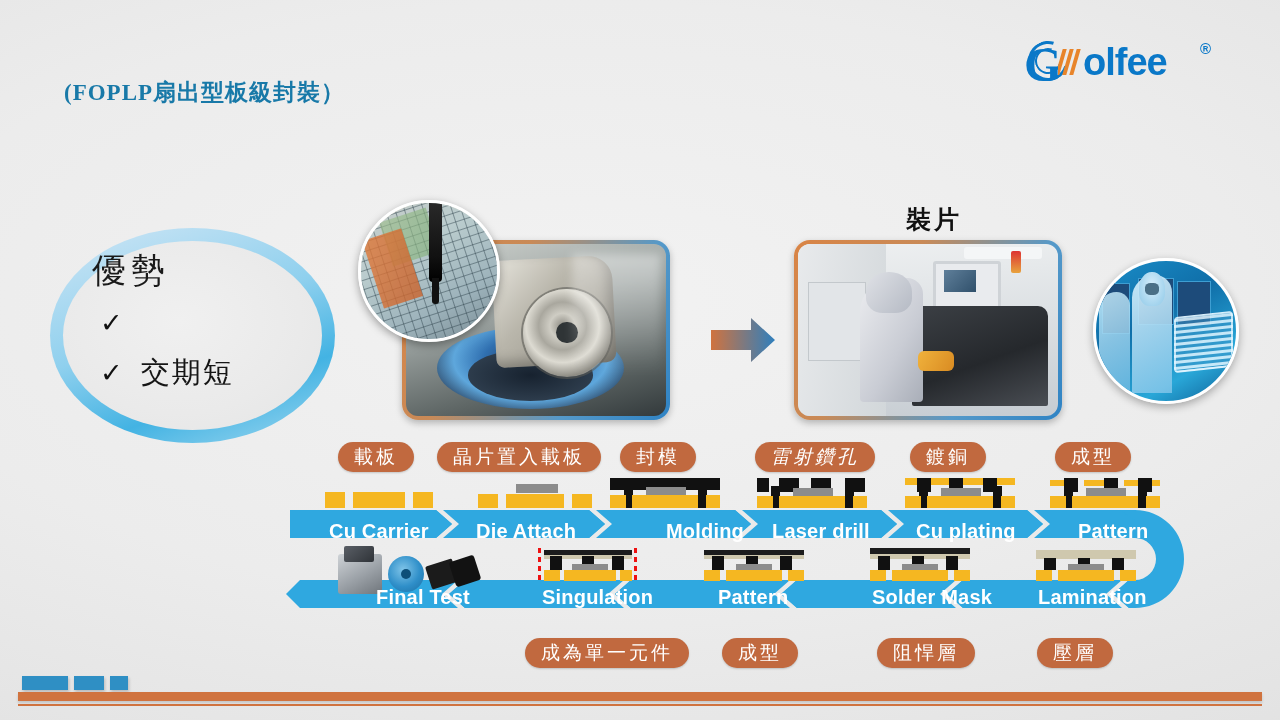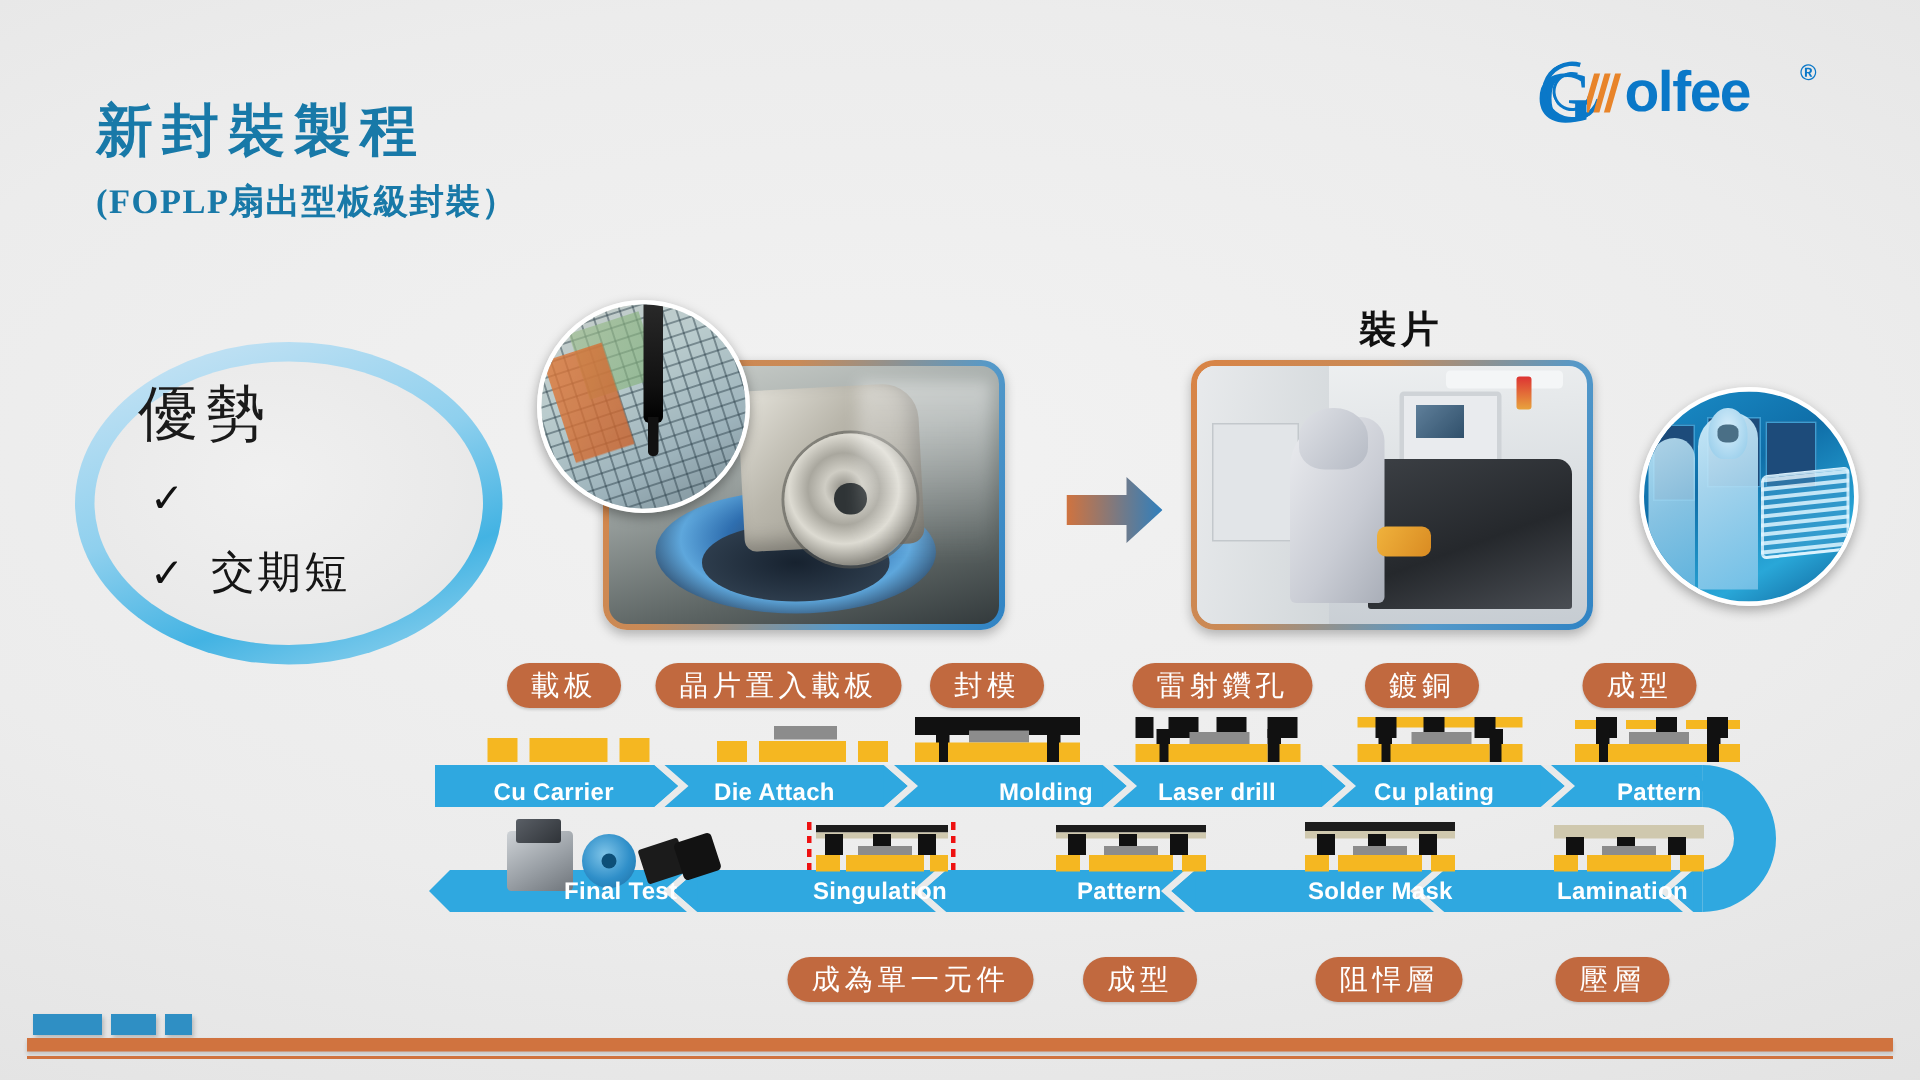--- a/index.html
+++ b/index.html
@@ -78,21 +78,21 @@
       linear-gradient(160deg, #cfe6f5 0%, #8fd0ee 45%, #43b3e3 72%, #9fd8f0 100%);
     padding: 13px;
   }
   .adv-circle-inner {
     width: 100%; height: 100%; border-radius: 50%;
     background: radial-gradient(ellipse at 45% 42%, #f0f0f0 0%, #eaeaea 60%, #e4e5e5 100%);
   }
   .adv-text { position: absolute; left: 92px; top: 248px; width: 260px; }
   .adv-head {
     font-family: "Liberation Serif", serif;
-    font-size: 40px; color: #1a1a1a; letter-spacing: 5px;
+    font-size: 34px; color: #1a1a1a; letter-spacing: 5px;
   }
   .adv-item {
     display: flex; align-items: center; gap: 16px;
     font-family: "Liberation Serif", serif;
     font-size: 29px; color: #151515; letter-spacing: 2px;
     margin-top: 16px; margin-left: 8px;
   }
   .adv-check { font-size: 27px; line-height: 1; color: #111; }
 
   
@@ -253,21 +253,21 @@
   .pill {
     position: absolute; height: 30px; border-radius: 15px;
     background: #c1693f; color: #fff;
     display: flex; align-items: center; justify-content: center;
     font-family: "Liberation Serif", serif;
     font-size: 19px; letter-spacing: 3px; padding: 0 16px;
     box-shadow: 0 1px 2px rgba(0,0,0,.18);
     white-space: nowrap;
   }
   .band-label {
-    position: absolute; color: #fff; font-weight: bold; font-size: 16px;
+    position: absolute; color: #fff; font-weight: bold; font-size: 20px;
     letter-spacing: .2px; white-space: nowrap;
   }
   .xsec { position: absolute; }
 
   
   .cu  { position: absolute; background: #f5b721; }
   .mold{ position: absolute; background: #111; }
   .die { position: absolute; background: #8c8c8c; }
   .sm  { position: absolute; background: #cfc8ae; }
   .top-black { position: absolute; background: #1c1c1c; }
@@ -304,21 +304,20 @@
   .deco-sq { position: absolute; background: #2f8fc4; box-shadow: 1px 2px 3px rgba(0,0,0,.2); }
   .deco-bar { position: absolute; left: 18px; right: 18px; height: 9px; background: #d0733f; box-shadow: 0 2px 3px rgba(0,0,0,.15); }
   .deco-bar2 { position: absolute; left: 18px; right: 18px; height: 2px; background: #d0733f; }
 </style>
 </head>
 <body>
 
 <div class="slide">
 
   <div class="title-block">
-    <div class="title-main">新封裝製程</div>
     <div class="title-sub">(FOPLP扇出型板級封裝）</div>
   </div>
 
   <div class="logo-block">
     <div class="logo-mark">
       <div class="logo-g">G</div>
       <div class="logo-swirl"></div>
       <div class="logo-swirl inner"></div>
       <div class="logo-slashes">
           <i></i>
@@ -444,21 +443,21 @@
         <path d="M631 140 L615 154 L631 168 Z"></path>
         <path d="M797 140 L781 154 L797 168 Z"></path>
         <path d="M963 140 L947 154 L963 168 Z"></path>
         <path d="M1129 140 L1113 154 L1129 168 Z"></path>
       </g>
     </svg>
 
     <div class="pill" style="left:338px;top:2px;">載板</div>
     <div class="pill" style="left:437px;top:2px;">晶片置入載板</div>
     <div class="pill" style="left:620px;top:2px;">封模</div>
-    <div class="pill" style="left:755px;top:2px;">雷射鑽孔</div>
+    <div class="pill" style="left:755px;top:2px;font-style:italic;">雷射鑽孔</div>
     <div class="pill" style="left:910px;top:2px;">鍍銅</div>
     <div class="pill" style="left:1055px;top:2px;">成型</div>
 
     <div class="xsec" style="left:325px;top:44px;width:110px;height:24px;">
       <div class="cu" style="left:0;top:8px;width:20px;height:16px;"></div>
       <div class="cu" style="left:28px;top:8px;width:52px;height:16px;"></div>
       <div class="cu" style="left:88px;top:8px;width:20px;height:16px;"></div>
     </div>
 
     <div class="xsec" style="left:478px;top:40px;width:118px;height:28px;">

